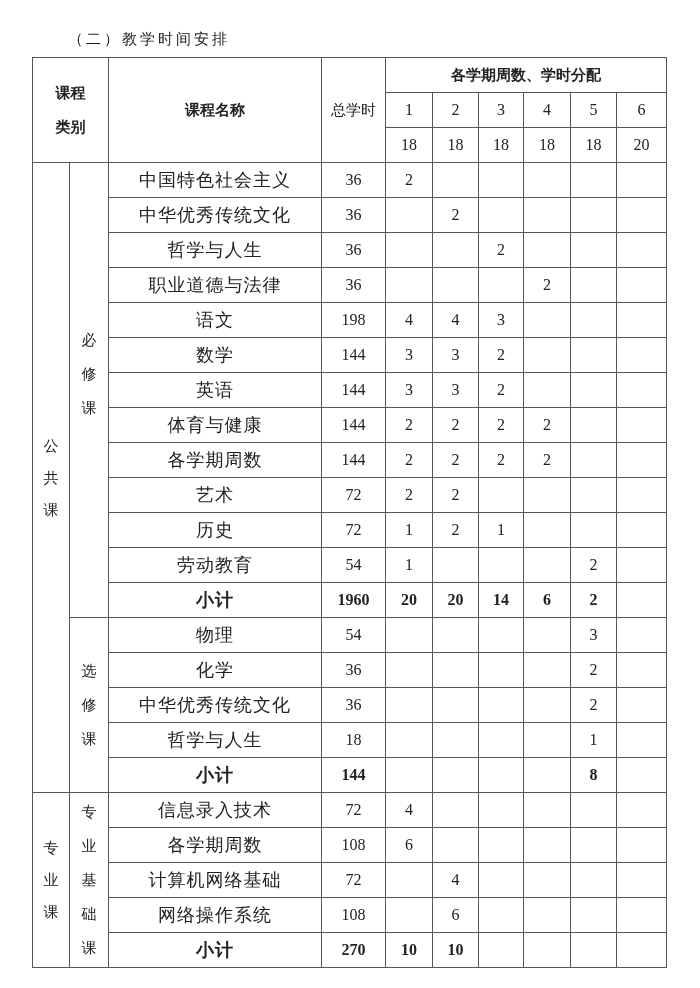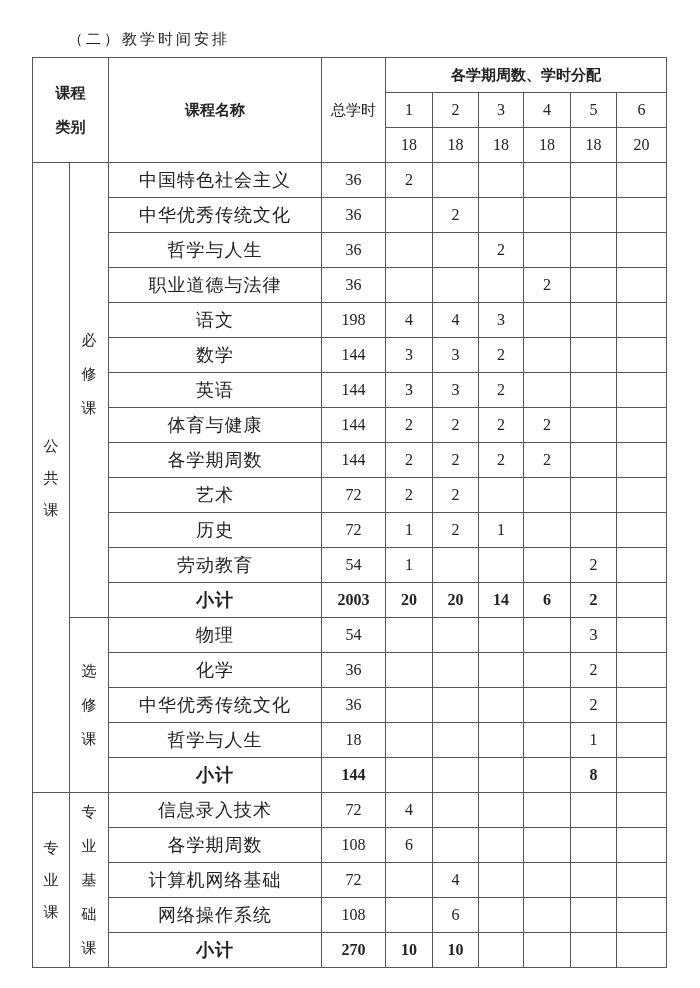--- a/index.html
+++ b/index.html
@@ -214,21 +214,21 @@
         <td class="num">54</td>
         <td class="num">1</td>
         <td class="num"></td>
         <td class="num"></td>
         <td class="num"></td>
         <td class="num">2</td>
         <td class="num"></td>
       </tr>
       <tr>
         <td class="name bold">小计</td>
-        <td class="num bold">2003</td>
+        <td class="num bold">1960</td>
         <td class="num bold">20</td>
         <td class="num bold">20</td>
         <td class="num bold">14</td>
         <td class="num bold">6</td>
         <td class="num bold">2</td>
         <td class="num bold"></td>
       </tr>
       <tr>
         <td rowspan="5" class="vlabel">
           <div class="vstack">

